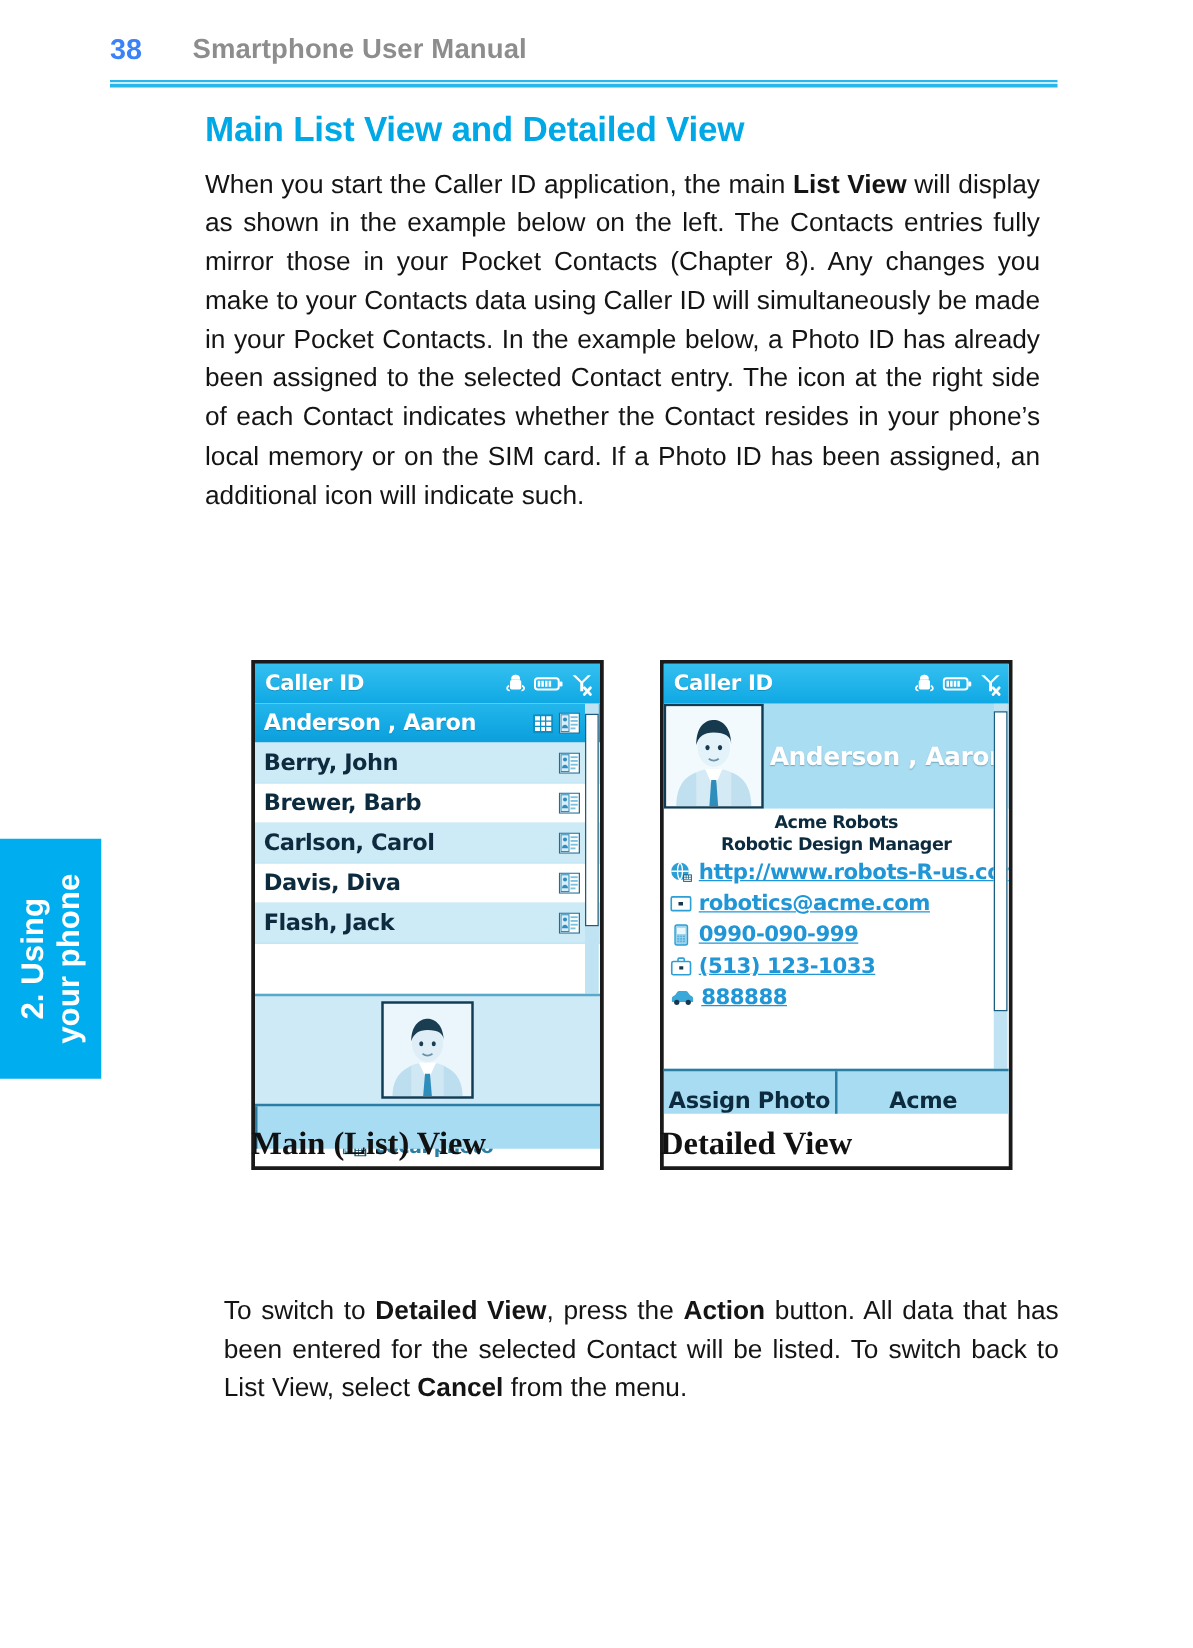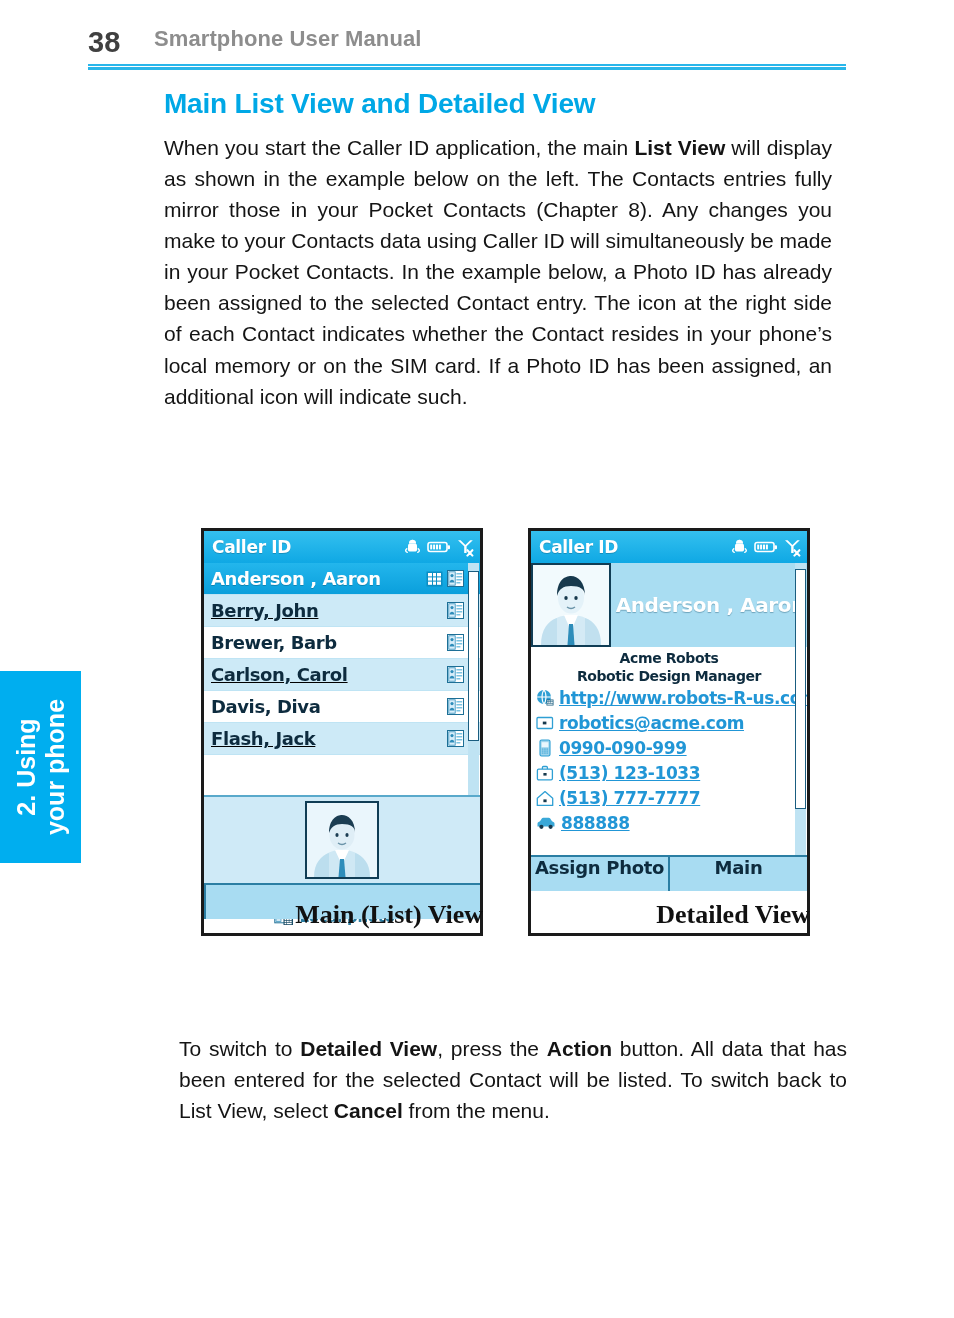--- a/index.html
+++ b/index.html
@@ -20,23 +20,23 @@
     position: absolute;
     left: 88px;
     top: 26px;
     width: 758px;
     height: 46px;
   }
   #page-number {
     position: absolute;
     left: 0;
     top: 0;
-    font-size: 29px;
-    font-weight: bold;
-    color: #404040;
+    font-size: 23px;
+    font-weight: bold;
+    color: #3b82f6;
     letter-spacing: 0px;
   }
   #header-title {
     position: absolute;
     left: 66px;
     top: 0;
     font-size: 22px;
     font-weight: bold;
     color: #8d8d8d;
     letter-spacing: 0.1px;
@@ -171,21 +171,21 @@
     border-bottom: 1px solid #bfe4f4;
   }
   .list-row .name {
     flex: 1;
     font-size: 18px;
     font-weight: bold;
     color: #0d2b3e;
     letter-spacing: -0.4px;
     white-space: nowrap;
   }
-  .list-row.alt { background: #cdeaf7; text-decoration: underline; }
+  .list-row.alt { background: #cdeaf7; }
   .list-row.plain { background: #ffffff; gap: 32px; }
   .list-row.selected {
     background: #0fa9e4;
     background: linear-gradient(180deg,#23b6ec 0%,#0a9fdc 100%);
   }
   .list-row.selected .name { color: #ffffff; text-shadow: 0 1px 0 rgba(0,0,0,0.2); }
   .row-icons { display:flex; align-items:center; gap:4px; padding-right: 16px; }
   .row-icons svg { display:block; }
 
   
@@ -242,21 +242,21 @@
     white-space: nowrap;
   }
   .legend-item svg { display:block; flex:none; }
 
   
   .softkeys {
     position: relative;
     height: 34px;
     background: #a8dcf2;
     display: flex;
-    align-items: flex-start;
+    align-items: flex-end;
     border-top: 2px solid #2b7ea3;
   }
   .softkey {
     flex: 1;
     text-align: center;
     font-size: 18px;
     font-weight: bold;
     color: #0d2b3e;
     letter-spacing: -0.3px;
   }
@@ -329,21 +329,21 @@
   }
 
   
   .fig-caption {
     position: absolute;
     top: 372px;
     font-family: "Liberation Serif", serif;
     font-size: 26px;
     font-weight: bold;
     color: #111111;
-    text-align: right;
+    text-align: left;
   }
   #caption-list { left: 22px; width: 282px; }
   #caption-detail { left: 349px; width: 282px; }
 
   
   #para-closing-wrap {
     position: absolute;
     left: 179px;
     top: 1033px;
     width: 668px;
@@ -736,50 +736,41 @@
         <span>
           <svg width="18" height="17" viewBox="0 0 18 17">
             <path d="M6.4 4.2V2.6c0-.6.5-1.1 1.1-1.1h2.8c.6 0 1.1.5 1.1 1.1v1.6" fill="none" stroke="#2e9fd4" stroke-width="1.3"></path>
             <rect x="1.4" y="4.2" width="15" height="10.6" rx="1.3" fill="#ffffff" stroke="#2e9fd4" stroke-width="1.3"></rect>
             <rect x="7.4" y="8" width="3.2" height="2.6" fill="#17394d"></rect>
           </svg>
         </span>
         <span class="val">(513) 123-1033</span>
       </div>
 
-      <div class="detail-field">
-        <span>
-          <svg width="18" height="17" viewBox="0 0 18 17">
-            <path d="M1.3 8.2 L9 1.6 L16.7 8.2 L16.7 15.4 L1.3 15.4 Z" fill="#ffffff" stroke="#2e9fd4" stroke-width="1.3" stroke-linejoin="round"></path>
-            <rect x="7.4" y="9.4" width="3.2" height="2.8" fill="#17394d"></rect>
-          </svg>
-        </span>
-        <span class="val">(513) 777-7777</span>
-      </div>
 
       <div class="detail-field">
         <span>
           <svg width="20" height="14" viewBox="0 0 20 14">
             <path d="M1.5 10.5 L1.5 7.5 C1.5 6.6 2.6 5.6 4 5.2 L5.8 2.6 C6.1 2.1 6.7 1.8 7.3 1.8 L12.7 1.8 C13.3 1.8 13.9 2.1 14.2 2.6 L16 5.2 C17.4 5.6 18.5 6.6 18.5 7.5 L18.5 10.5 Z" fill="#3aa8d8"></path>
             <circle cx="5.4" cy="10.8" r="2.1" fill="#17394d"></circle>
             <circle cx="14.6" cy="10.8" r="2.1" fill="#17394d"></circle>
           </svg>
         </span>
         <span class="val">888888</span>
       </div>
 
       <div class="vscroll" style="top:-84px; height:292px;">
         <div class="thumb" style="top:6px; height:240px;"></div>
       </div>
     </div>
 
     <div class="softkeys">
       <div class="softkey">Assign Photo</div>
       <div class="softkey-divider"></div>
-      <div class="softkey">Main</div>
+      <div class="softkey">Acme</div>
     </div>
   </div>
 
   <div class="fig-caption" id="caption-list">Main (List) View</div>
   <div class="fig-caption" id="caption-detail">Detailed View</div>
 </div>
 
 <div id="para-closing-wrap">
   <p class="para" id="para-closing">To switch to <b>Detailed View</b>, press the <b>Action</b> button.  All data that has been entered for the selected Contact will be listed.  To switch back to List View, select <b>Cancel</b> from the menu.</p>
 </div>

